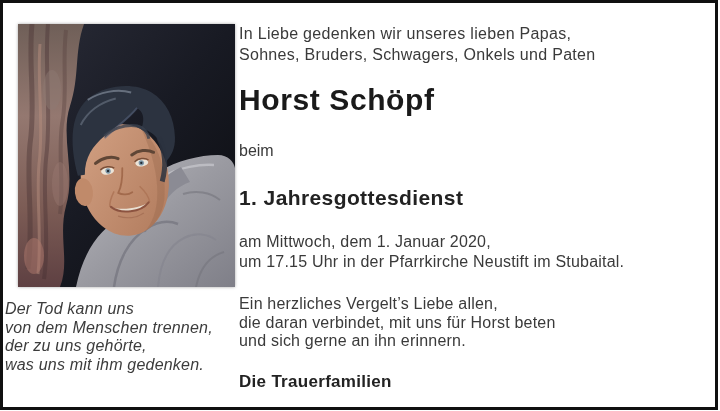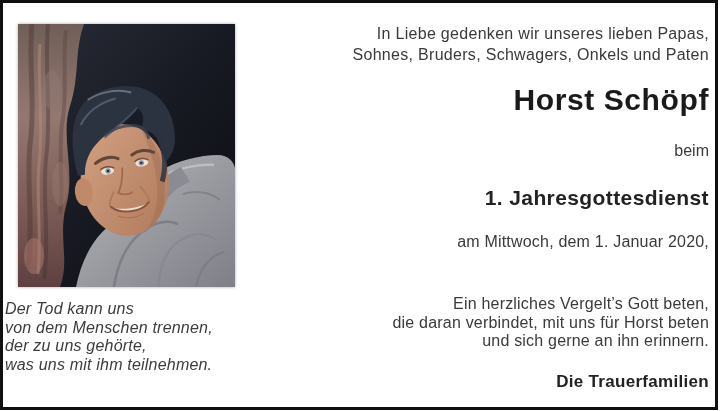--- a/index.html
+++ b/index.html
@@ -42,21 +42,21 @@
     font-size: 16px;
     line-height: 18.5px;
     color: #3c3c3c;
     letter-spacing: 0.2px;
   }
   
   .col {
     position: absolute;
     left: 236px;
     width: 470px;
-    text-align: right;
+    text-align: left;
     color: #3a3a3a;
   }
   .intro      { top: 20px;  font-size: 16px; line-height: 21px; letter-spacing: .3px; }
   .name       { top: 80px;  font-size: 30px; line-height: 34px; font-weight: 700; color: #1a1a1a; letter-spacing: .6px; }
   .beim       { top: 138px; font-size: 16px; line-height: 20px; }
   .svc-title  { top: 182px; font-size: 21px; line-height: 26px; font-weight: 700; color: #222222; letter-spacing: .4px; }
   .details    { top: 229px; font-size: 16px; line-height: 20px; letter-spacing: .2px; }
   .thanks     { top: 292px; font-size: 16px; line-height: 18.5px; letter-spacing: .2px; }
   .signature  { top: 368px; font-size: 17px; line-height: 22px; font-weight: 700; color: #222222; letter-spacing: .3px; }
 </style>
@@ -147,39 +147,40 @@
         <path d="M128,86 C118,96 102,104 92,112" stroke="#55607a" stroke-width="2" fill="none" opacity=".6"></path>
         <path d="M92,110 C100,104 114,100 126,104 C132,106 136,112 136,118" stroke="#39414f" stroke-width="3" fill="none" opacity=".8"></path>
       </g>
     </svg>
   </div>
 
   <div class="poem">
     <div>Der Tod kann uns</div>
     <div>von dem Menschen trennen,</div>
     <div>der zu uns gehörte,</div>
-    <div>was uns mit ihm teilnehmen.</div>
+    <div>was uns mit ihm gedenken.</div>
   </div>
 
   <div class="col intro">
     <div>In Liebe gedenken wir unseres lieben Papas,</div>
     <div>Sohnes, Bruders, Schwagers, Onkels und Paten</div>
   </div>
 
   <div class="col name">Horst Schöpf</div>
 
   <div class="col beim">beim</div>
 
   <div class="col svc-title">1. Jahresgottesdienst</div>
 
   <div class="col details">
     <div>am Mittwoch, dem 1. Januar 2020,</div>
+    <div>um 17.15 Uhr in der Pfarrkirche Neustift im Stubaital.</div>
   </div>
 
   <div class="col thanks">
-    <div>Ein herzliches Vergelt’s Gott beten,</div>
+    <div>Ein herzliches Vergelt’s Liebe allen,</div>
     <div>die daran verbindet, mit uns für Horst beten</div>
     <div>und sich gerne an ihn erinnern.</div>
   </div>
 
   <div class="col signature">Die Trauerfamilien</div>
 
 </div>
 
 </body></html>

